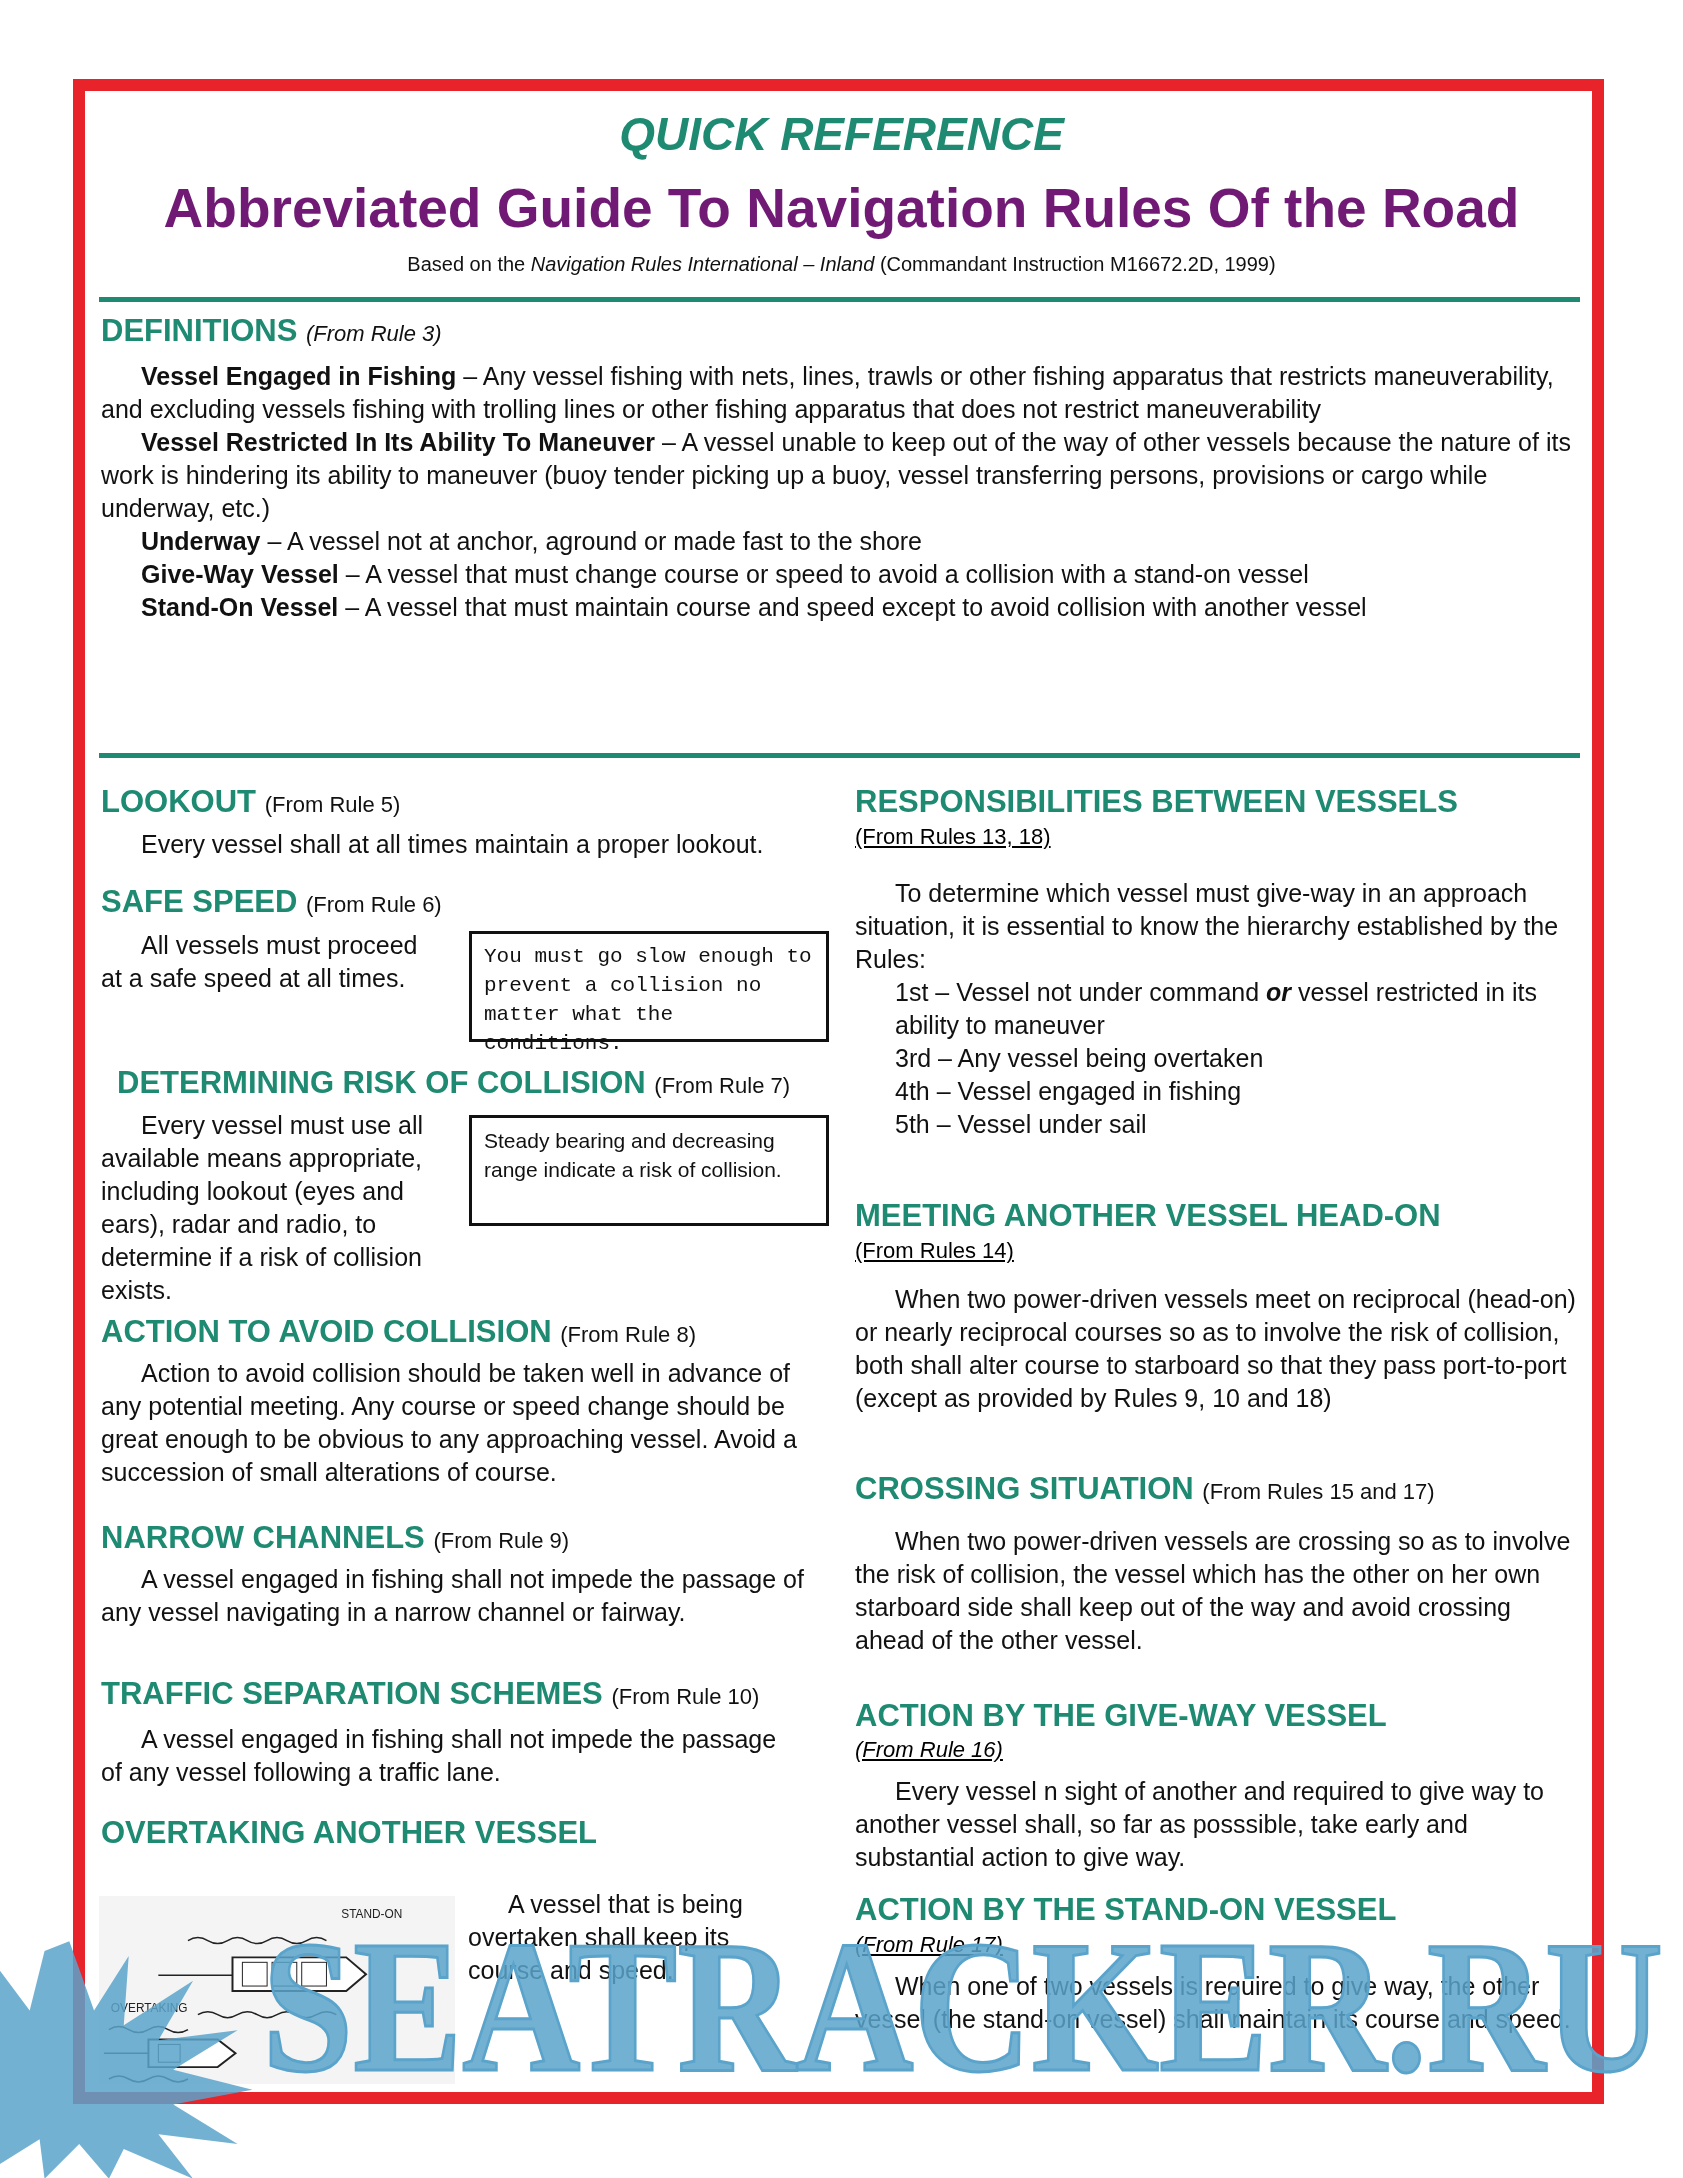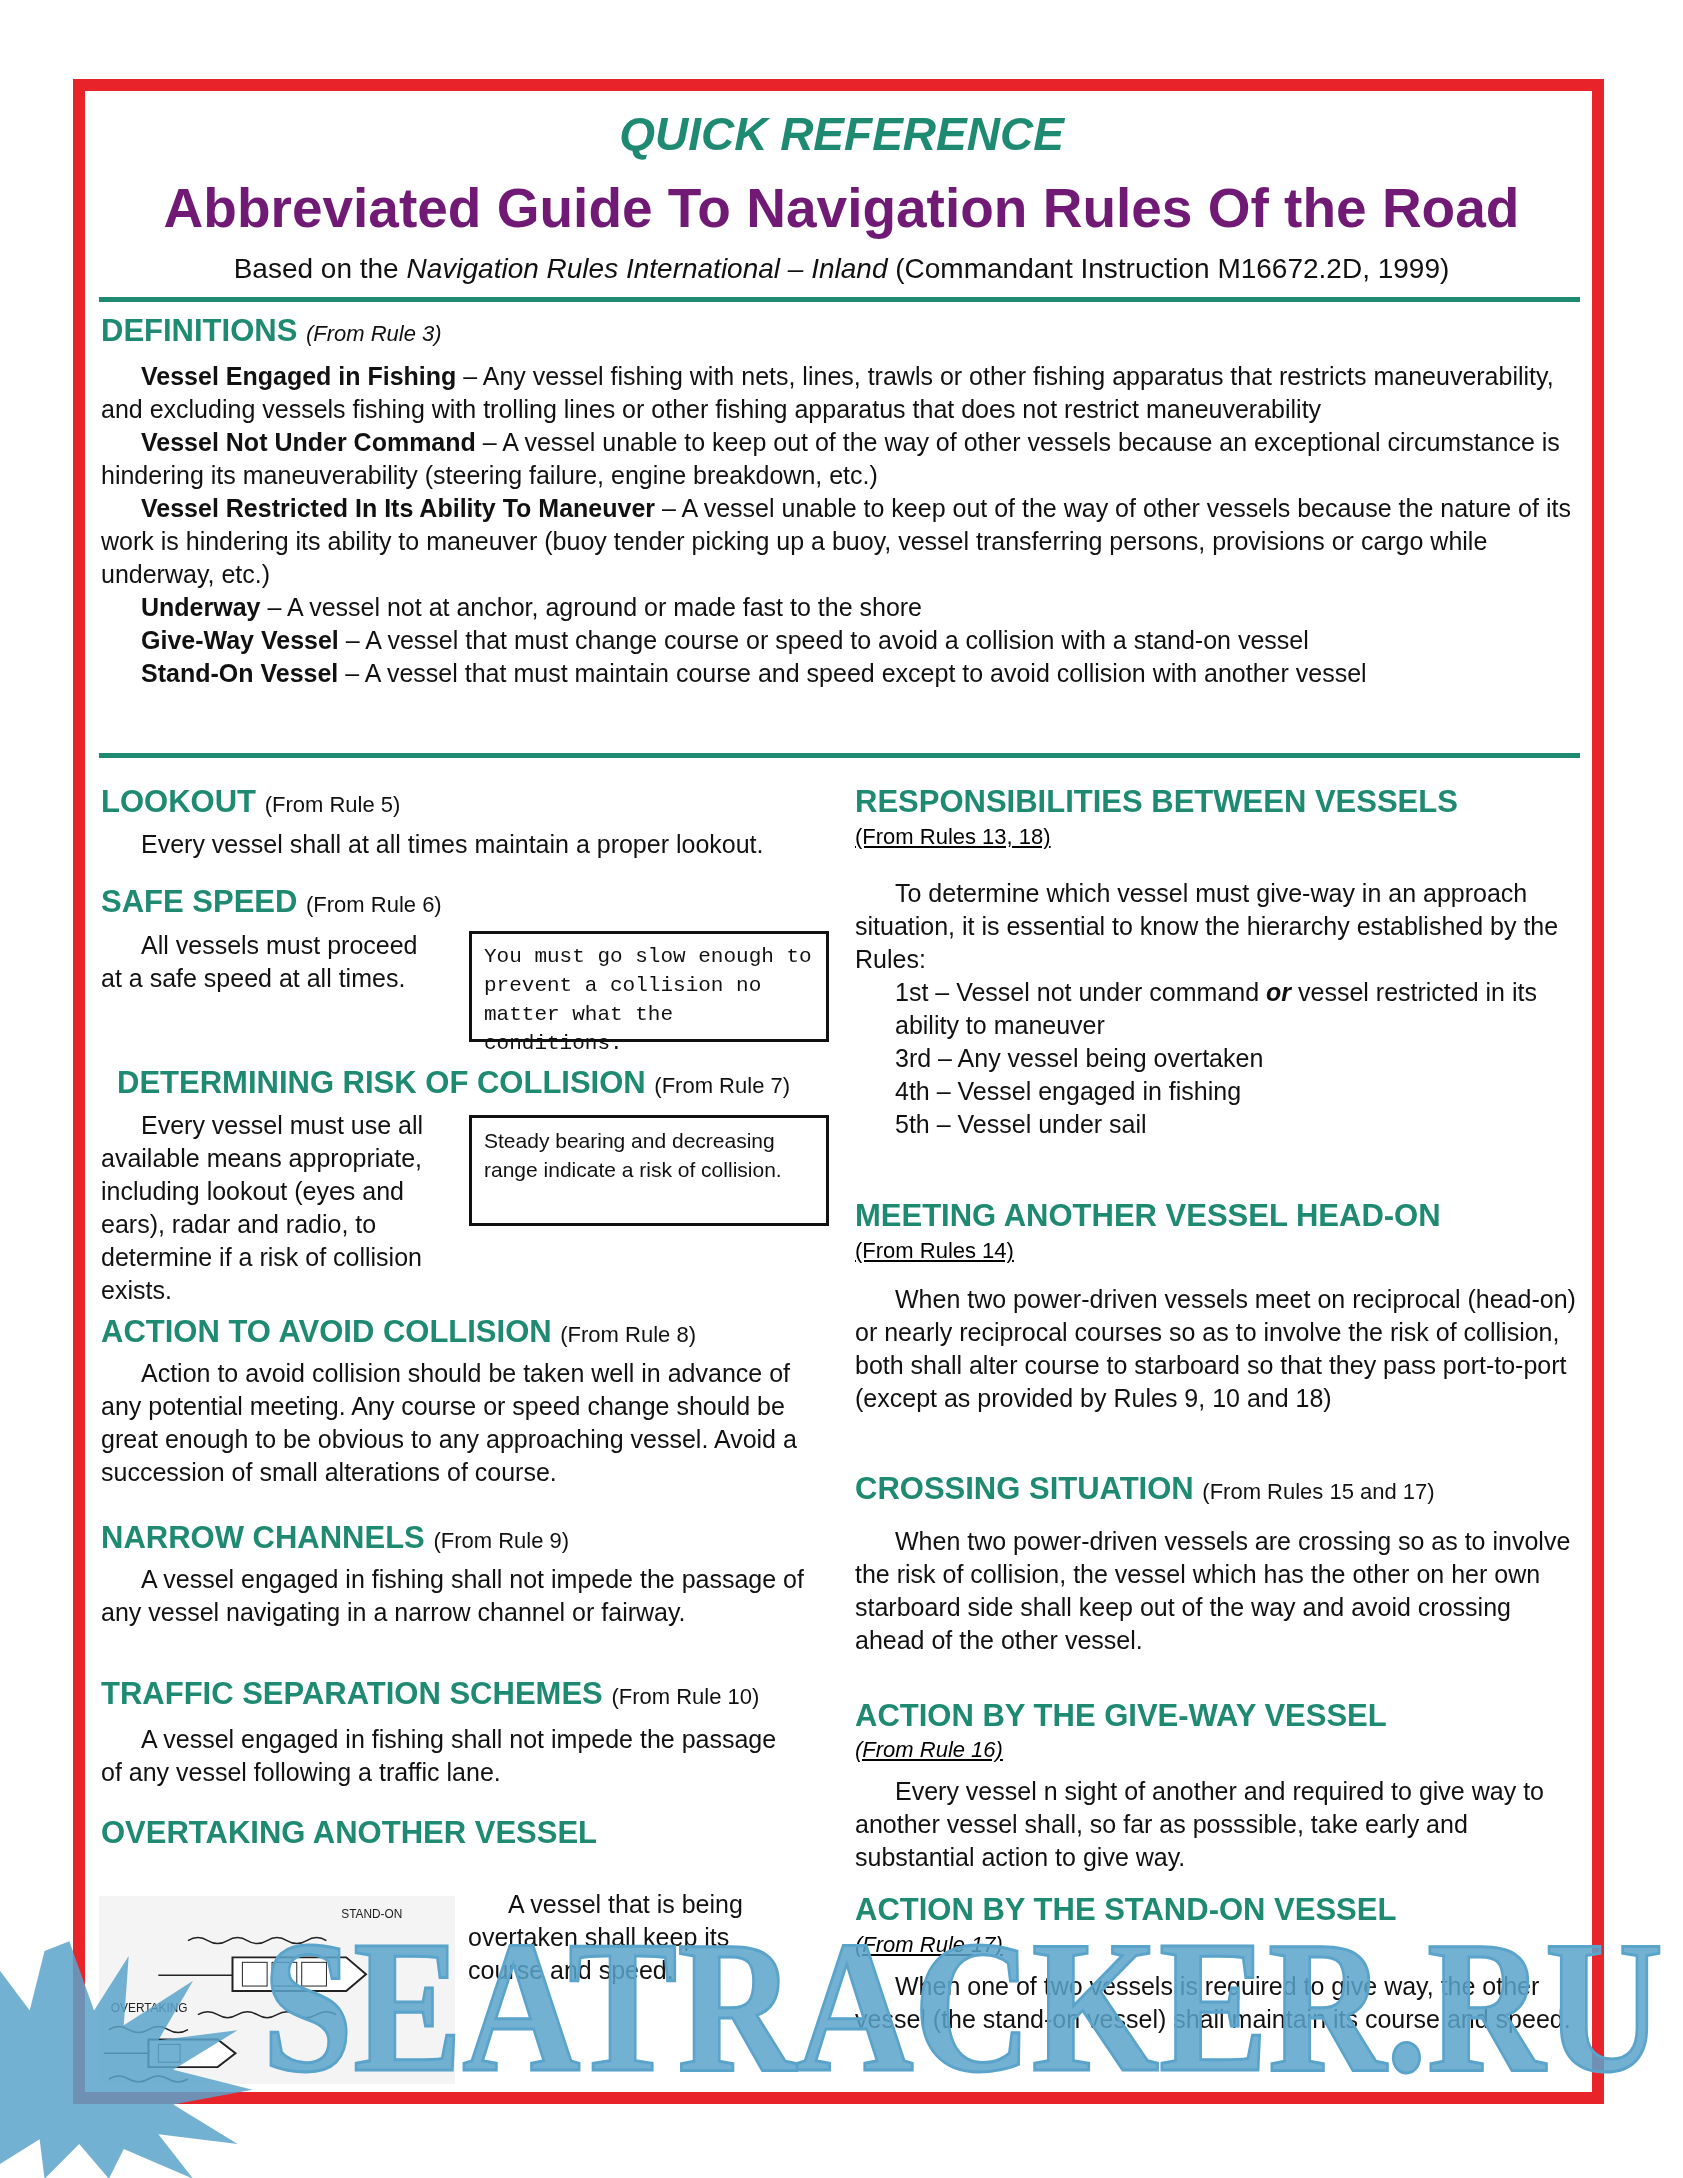--- a/index.html
+++ b/index.html
@@ -4,21 +4,21 @@
 <style>
   html, body { margin:0; padding:0; background:#ffffff; }
   body { width:1683px; height:2178px; position:relative; overflow:hidden;
          font-family:"Liberation Sans", sans-serif; color:#111; }
   .frame { position:absolute; left:73px; top:79px; width:1507px; height:2001px;
            border:12px solid #e8232a; }
   .title1 { position:absolute; left:0; width:1683px; top:107px; text-align:center;
             font-size:46px; font-weight:bold; font-style:italic; color:#1f8a72; letter-spacing:0px; }
   .title2 { position:absolute; left:0; width:1683px; top:176px; text-align:center;
             font-size:55px; font-weight:bold; color:#701a75; }
-  .subtitle { position:absolute; left:0; width:1683px; top:253px; text-align:center; font-size:28px; }
+  .subtitle { position:absolute; left:0; width:1683px; top:253px; text-align:center; font-size:20px; }
   .rule { position:absolute; left:99px; width:1481px; height:5px; background:#1f8a72; }
   .sec-h { font-size:31px; font-weight:bold; color:#1f8a72; white-space:nowrap; }
   .sec-h .src { font-size:22px; font-weight:normal; color:#111;margin-top:48px; }
   .sec-h .src.it { font-style:italic; }
   .src-line { font-size:22px; color:#000000;text-decoration:underline; }
   .src-line.it { font-style:italic; }
   .body { font-size:25px; line-height:33px; }
   .indent { text-indent:40px; }
   .defs { position:absolute; left:101px; top:360px; width:1475px; font-size:25px; line-height:33px; }
   .defs p { margin:0; text-indent:40px; }
@@ -36,21 +36,20 @@
 
 <div class="title1">QUICK REFERENCE</div>
 <div class="title2">Abbreviated Guide To Navigation Rules Of the Road</div>
 <div class="subtitle"><span>Based on the </span><i>Navigation Rules International – Inland</i><span> (Commandant Instruction M16672.2D, 1999)</span></div>
 
 <div class="rule" style="top:297px"></div>
 
 <div class="abs sec-h" style="left:101px; top:313px;"><span>DEFINITIONS</span> <span class="src it">(From Rule 3)</span></div>
 <div class="defs">
   <p><b>Vessel Engaged in Fishing</b><span> – Any vessel fishing with nets, lines, trawls or other fishing apparatus that restricts maneuverability, and excluding vessels fishing with trolling lines or other fishing apparatus that does not restrict maneuverability</span></p>
-  <p><b>Vessel Not Under Command</b><span> – A vessel unable to keep out of the way of other vessels because an exceptional circumstance is hindering its maneuverability (steering failure, engine breakdown, etc.)</span></p>
   <p><b>Vessel Restricted In Its Ability To Maneuver</b><span> – A vessel unable to keep out of the way of other vessels because the nature of its work is hindering its ability to maneuver (buoy tender picking up a buoy, vessel transferring persons, provisions or cargo while underway, etc.)</span></p>
   <p><b>Underway</b><span> – A vessel not at anchor, aground or made fast to the shore</span></p>
   <p><b>Give-Way Vessel</b><span> – A vessel that must change course or speed to avoid a collision with a stand-on vessel</span></p>
   <p><b>Stand-On Vessel</b><span> – A vessel that must maintain course and speed except to avoid collision with another vessel</span></p>
 </div>
 
 <div class="rule" style="top:753px"></div>
 
 <div class="abs sec-h" style="left:101px; top:784px;"><span>LOOKOUT</span> <span class="src">(From Rule 5)</span></div>
 <div class="abs body indent" style="left:101px; top:828px; width:733px;">Every vessel shall at all times maintain a proper lookout.</div>

